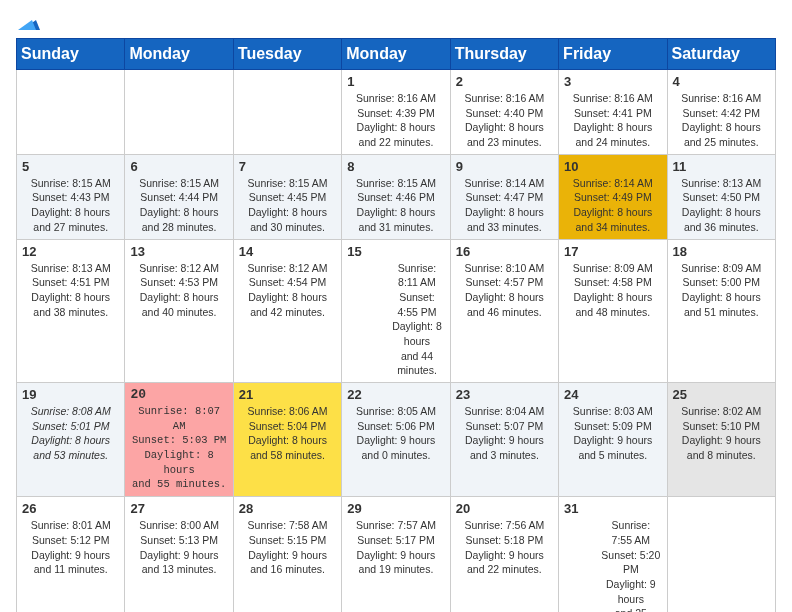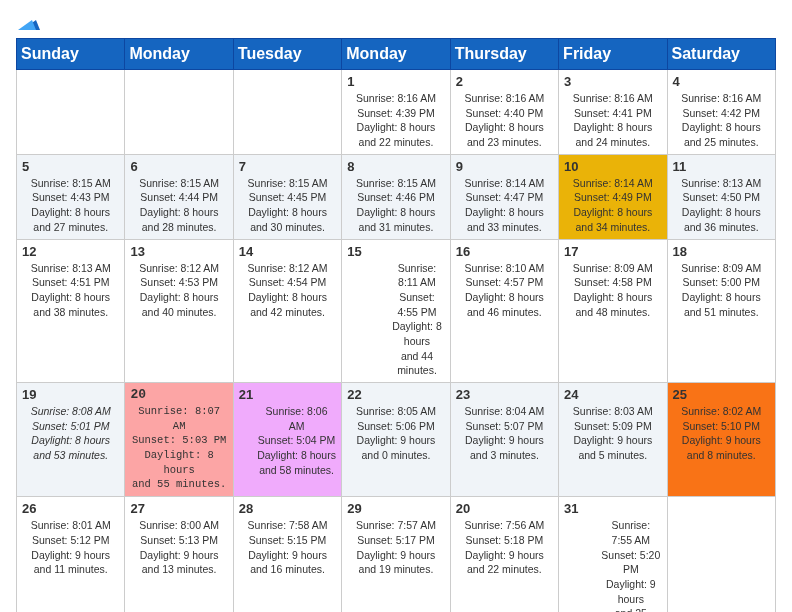--- a/index.html
+++ b/index.html
@@ -259,23 +259,23 @@
 Daylight: 8 hours
 and 53 minutes.</div>
         </td>
         <td style="background: #fca5a5; font-family: Liberation Mono, monospace;">
           <span class="day-number">20</span>
           <div class="day-info" style="white-space: pre-line;">Sunrise: 8:07 AM
 Sunset: 5:03 PM
 Daylight: 8 hours
 and 55 minutes.</div>
         </td>
-        <td style="background: #f0abfc;">
+        <td style="background: #fde047;">
           <span class="day-number">21</span>
-          <div class="day-info" style="white-space: pre-line; margin-left: 18px;">Sunrise: 8:06 AM
+          <div class="day-info" style="white-space: pre-line;">Sunrise: 8:06 AM
 Sunset: 5:04 PM
 Daylight: 8 hours
 and 58 minutes.</div>
         </td>
         <td style="background: rgb(240, 244, 248);">
           <span class="day-number">22</span>
           <div class="day-info" style="white-space: pre-line;">Sunrise: 8:05 AM
 Sunset: 5:06 PM
 Daylight: 9 hours
 and 0 minutes.</div>
@@ -287,21 +287,21 @@
 Daylight: 9 hours
 and 3 minutes.</div>
         </td>
         <td style="background: rgb(240, 244, 248);">
           <span class="day-number">24</span>
           <div class="day-info" style="white-space: pre-line;">Sunrise: 8:03 AM
 Sunset: 5:09 PM
 Daylight: 9 hours
 and 5 minutes.</div>
         </td>
-        <td style="background: #f97316;">
+        <td style="background: #e5e5e5;">
           <span class="day-number">25</span>
           <div class="day-info" style="white-space: pre-line;">Sunrise: 8:02 AM
 Sunset: 5:10 PM
 Daylight: 9 hours
 and 8 minutes.</div>
         </td>
       </tr>
       <tr>
         <td>
           <span class="day-number">26</span>

